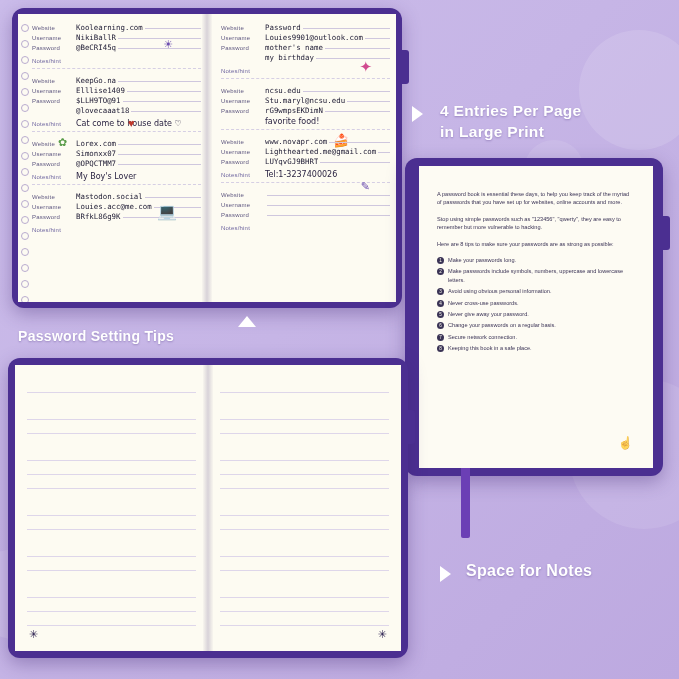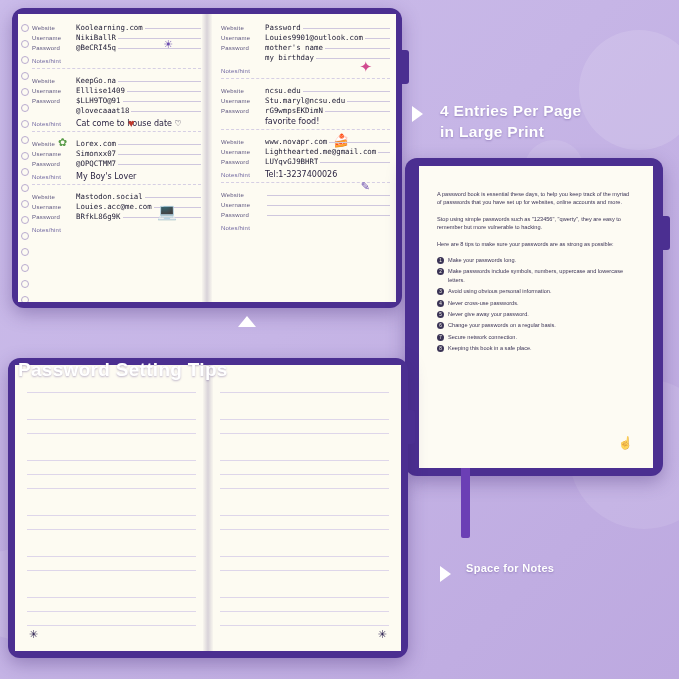--- a/index.html
+++ b/index.html
@@ -263,27 +263,26 @@
   }
   #callout-entries {
     left: 440px; top: 100px;
     width: 215px;
     font-size: 15.5px;
     line-height: 21px;
   }
   #arrow-entries { left: 412px; top: 106px; }
   #callout-tips {
     left: 18px; top: 328px;
-    font-size: 19px;
-    margin-top: 31px;
+    font-size: 14px;
   }
   #arrow-tips { left: 238px; top: 316px; }
   #callout-notes {
     left: 466px; top: 562px;
-    font-size: 11px;
+    font-size: 16px;
   }
   #arrow-notes { left: 440px; top: 566px; }
 </style>
 </head>
 <body>
 
 <div class="stage">
 
   <div class="bubble b1"></div>
   <div class="bubble b2"></div>

